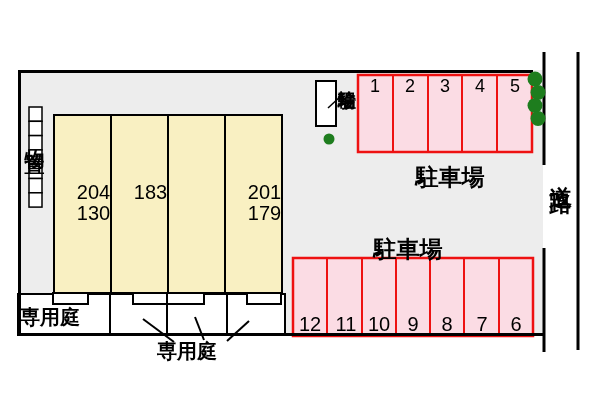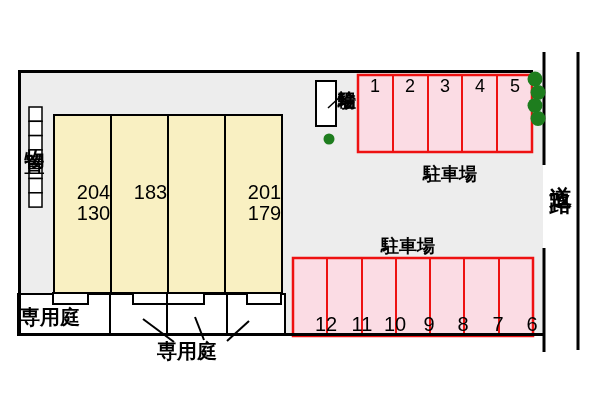--- a/index.html
+++ b/index.html
@@ -20,22 +20,22 @@
   .tree{fill:var(--tree_green);}
   
   .txt{position:absolute;line-height:1;white-space:nowrap;}
   .jp{font-weight:bold;}
   .center{}
   .vert{writing-mode:vertical-rl;text-orientation:upright;}
   .unit-label{position:absolute;top:182px;width:79px;text-align:center;
     font-size:20px;line-height:21px;font-weight:normal;}
   .num{position:absolute;width:30px;text-align:center;font-weight:normal;}
   .num-top{top:76px;font-size:18px;}
-  .num-bottom{top:313px;font-size:20px;padding-left:16px;}
-  .lot-label{position:absolute;width:124px;text-align:center;font-size:18px;font-weight:bold;}
+  .num-bottom{top:313px;font-size:20px;}
+  .lot-label{position:absolute;width:124px;text-align:center;font-size:23px;font-weight:bold;}
 </style>
 </head>
 <body>
 
 <div class="canvas">
 
   <svg width="600" height="400" viewBox="0 0 600 400">
 
     <rect class="plot-bg" x="18" y="70" width="525" height="266"></rect>
 

